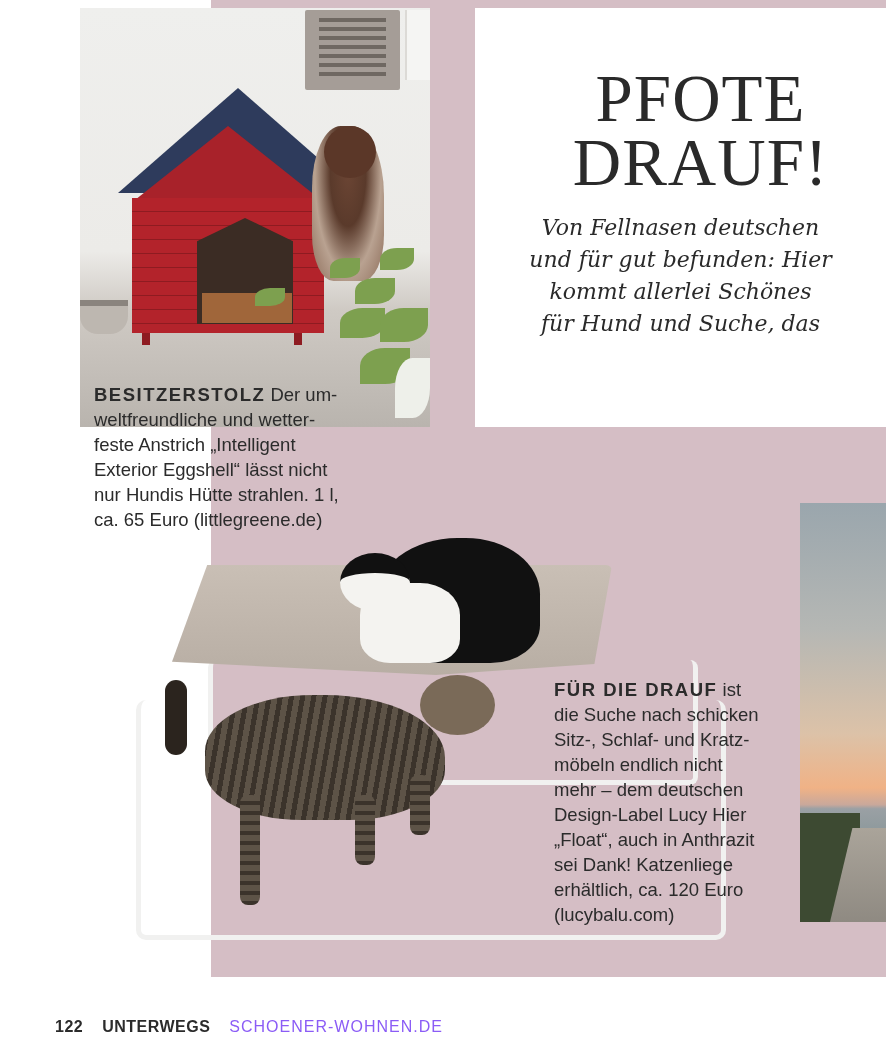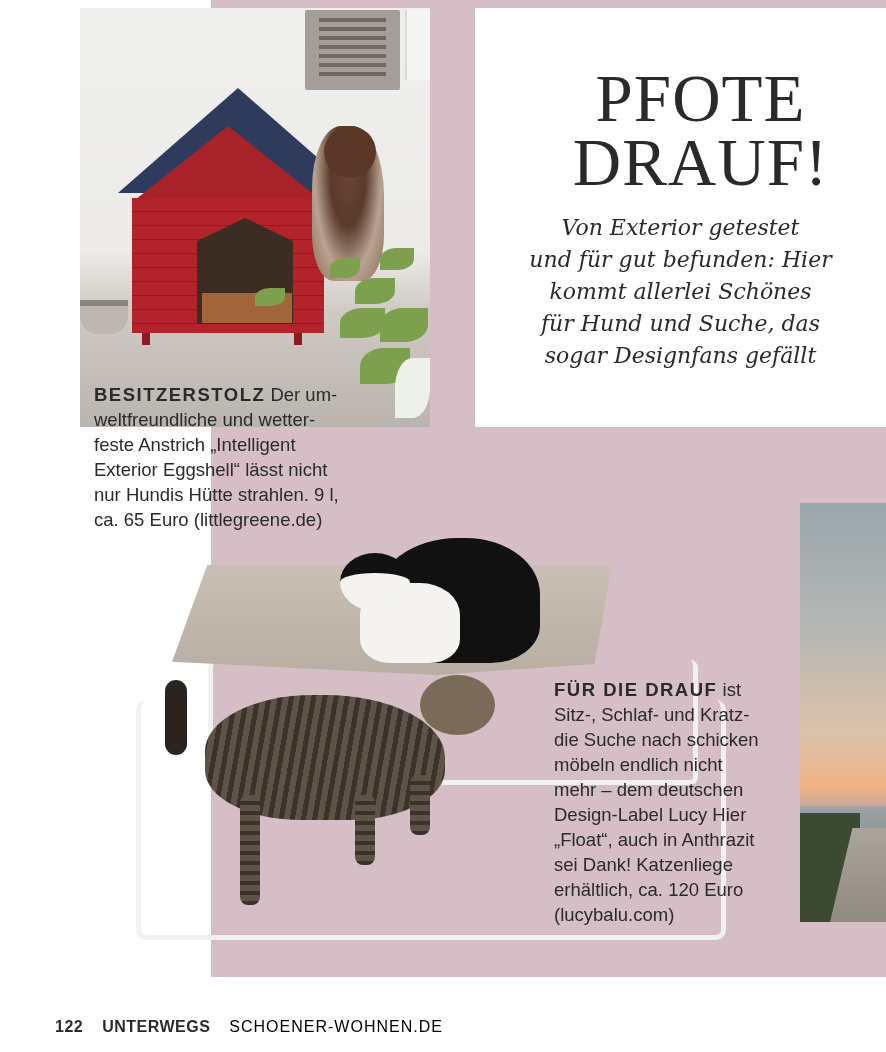--- a/index.html
+++ b/index.html
@@ -62,21 +62,21 @@
   
   .photo-sunset { position: absolute; left: 800px; top: 503px; width: 86px; height: 419px; overflow: hidden;
     background: linear-gradient(180deg, #9aa6ad 0%, #b5b7b4 30%, #dcc2a8 55%, #f0b286 68%, #c9a89b 72%, #9aa0a4 73%, #8f9a9d 78%); }
   .sunset-hedge { position: absolute; left: 0; top: 310px; width: 60px; height: 109px; background: #3d4a32; }
   .sunset-path { position: absolute; left: 30px; top: 325px; width: 56px; height: 94px; background: linear-gradient(180deg,#aaa49a,#8f8a82); clip-path: polygon(40% 0, 100% 0, 100% 100%, 0 100%); }
 
   
   .footer { position: absolute; left: 55px; top: 1018px; font-size: 16px; letter-spacing: 0.5px; white-space: nowrap; }
   .footer .pg { font-weight: bold; color: #2b2b2b; margin-right: 14px; }
   .footer .sec { font-weight: bold; color: #2b2b2b; margin-right: 14px; }
-  .footer .site { color: #000000; letter-spacing: 1px; }
+  .footer .site { color: #8b5cf6; letter-spacing: 1px; }
 </style>
 </head>
 <body>
 
 <div class="pink-bg"></div>
 
 <div class="photo-doghouse">
   <div class="shutter">
     <div class="slat" style="top:8px"></div>
       <div class="slat" style="top:17px"></div>
@@ -106,34 +106,33 @@
   <div class="plant" style="left:315px;top:350px;width:35px;height:60px;background:#eef0ea"></div>
   <div class="plant" style="left:175px;top:280px;width:30px;height:18px"></div>
 </div>
 
 <div class="title-box">
   <h1 class="title">
     <span style="display:block">PFOTE</span>
     <span style="display:block">DRAUF!</span>
   </h1>
   <p class="subtitle">
-    <span style="display:block">Von Exterior getestet</span>
+    <span style="display:block">Von Fellnasen deutschen</span>
     <span style="display:block">und für gut befunden: Hier</span>
     <span style="display:block">kommt allerlei Schönes</span>
     <span style="display:block">für Hund und Suche, das</span>
-    <span style="display:block">sogar Designfans gefällt</span>
   </p>
 </div>
 
 <div class="caption1">
   <span class="line"><span class="lead">BESITZERSTOLZ</span><span> Der um-</span></span>
   <span class="line">weltfreundliche und wetter-</span>
   <span class="line">feste Anstrich „Intelligent</span>
   <span class="line">Exterior Eggshell“ lässt nicht</span>
-  <span class="line">nur Hundis Hütte strahlen. 9 l,</span>
+  <span class="line">nur Hundis Hütte strahlen. 1 l,</span>
   <span class="line">ca. 65 Euro (littlegreene.de)</span>
 </div>
 
 <div class="hammock-area">
   <div class="frame frame-back"></div>
   <div class="frame frame-base"></div>
   <div class="fabric"></div>
   <div class="cat-top">
     <div class="body"></div>
     <div class="chest"></div>
@@ -144,22 +143,22 @@
     <div class="body"></div>
     <div class="head"></div>
     <div class="leg" style="left:75px;top:120px;height:110px"></div>
     <div class="leg" style="left:190px;top:120px;height:70px"></div>
     <div class="leg" style="left:245px;top:100px;height:60px"></div>
   </div>
 </div>
 
 <div class="caption2">
   <span class="line"><span class="lead">FÜR DIE DRAUF</span><span> ist</span></span>
+  <span class="line">die Suche nach schicken</span>
   <span class="line">Sitz-, Schlaf- und Kratz-</span>
-  <span class="line">die Suche nach schicken</span>
   <span class="line">möbeln endlich nicht</span>
   <span class="line">mehr – dem deutschen</span>
   <span class="line">Design-Label Lucy Hier</span>
   <span class="line">„Float“, auch in Anthrazit</span>
   <span class="line">sei Dank! Katzenliege</span>
   <span class="line">erhältlich, ca. 120 Euro</span>
   <span class="line">(lucybalu.com)</span>
 </div>
 
 <div class="photo-sunset">

